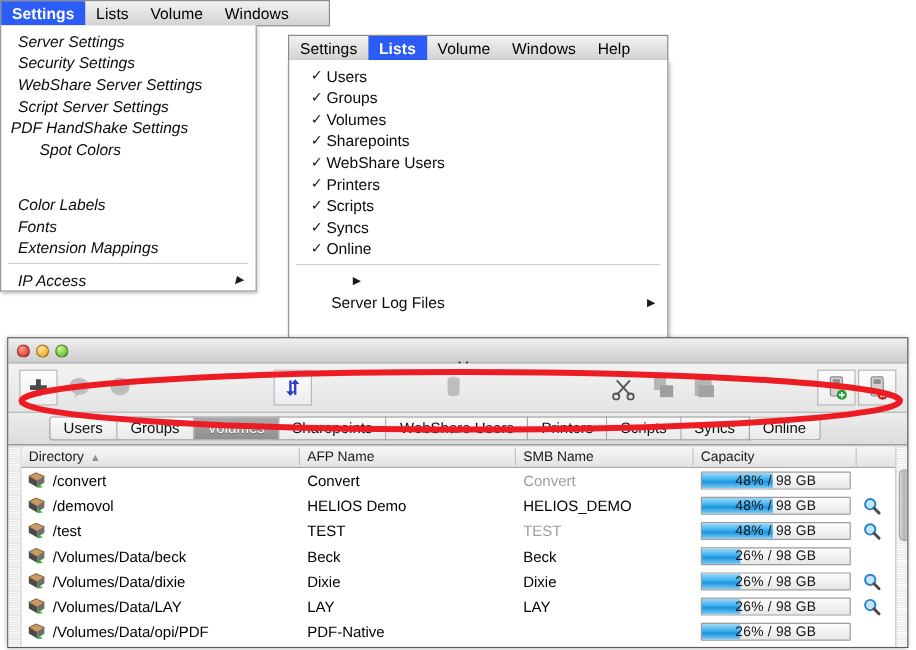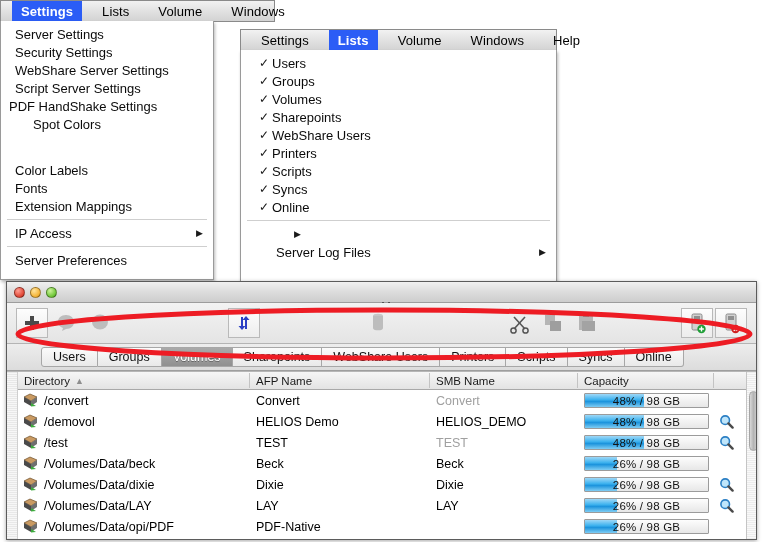--- a/index.html
+++ b/index.html
@@ -24,21 +24,20 @@
     box-sizing: border-box;
     height: 22px;
   }
   .menubar .mb-item {
     display: flex; align-items: center;
     padding: 0 9px;
     font-size: 13px;
     color: #000;
     white-space: nowrap;
     letter-spacing: .1px;
-    margin-left: 11px;
   }
   .menubar .mb-item.selected {
     background: #2b5df6;
     color: #ffffff;
     font-weight: bold;
   }
 
   
   .menu-panel {
     position: absolute;
@@ -269,21 +268,21 @@
 </head>
 <body>
 
 <div class="menubar" id="menubar-back" style="left:0px; top:0px; width:275px;">
     <div class="mb-item selected">Settings</div>
     <div class="mb-item">Lists</div>
     <div class="mb-item">Volume</div>
     <div class="mb-item">Windows</div>
   </div>
 
-<div class="menu-panel" id="settings-menu" style="left:0px; top:21px; width:214px; height:259px;">
+<div class="menu-panel" id="settings-menu" style="left:0px; top:21px; width:214px; height:222px;font-style:italic;">
     <div class="menu-item" style="padding-left: 14px;">
       <span class="mi-label">Server Settings</span>
     </div>
     <div class="menu-item" style="padding-left: 14px;">
       <span class="mi-label">Security Settings</span>
     </div>
     <div class="menu-item" style="padding-left: 14px;">
       <span class="mi-label">WebShare Server Settings</span>
     </div>
     <div class="menu-item" style="padding-left: 14px;">

